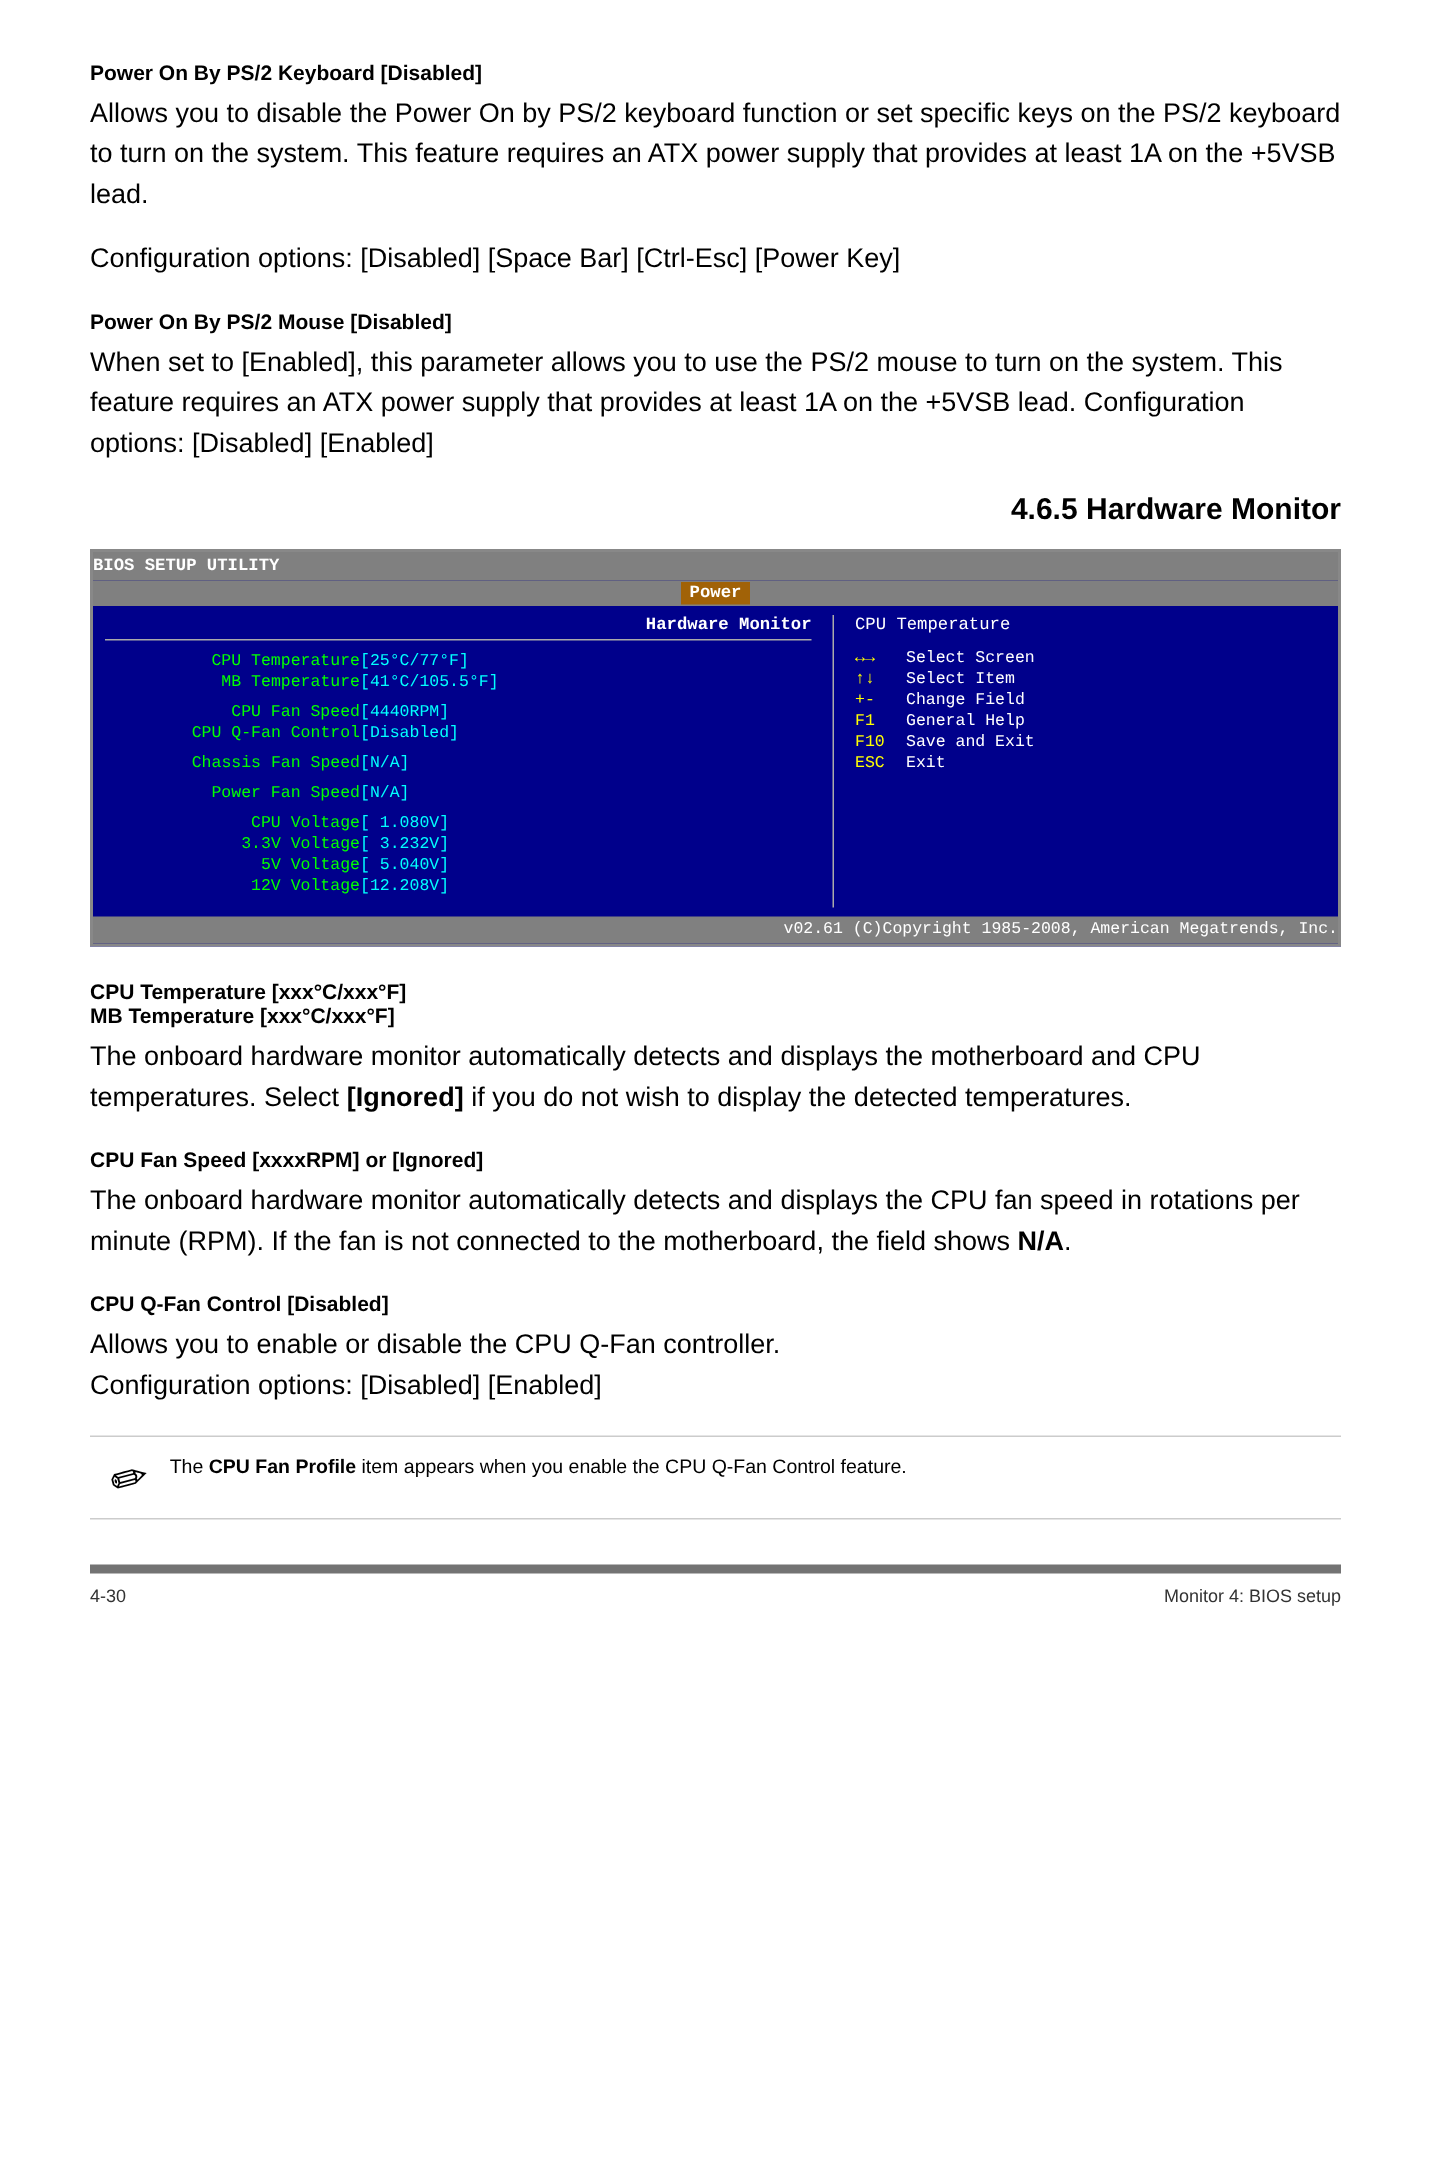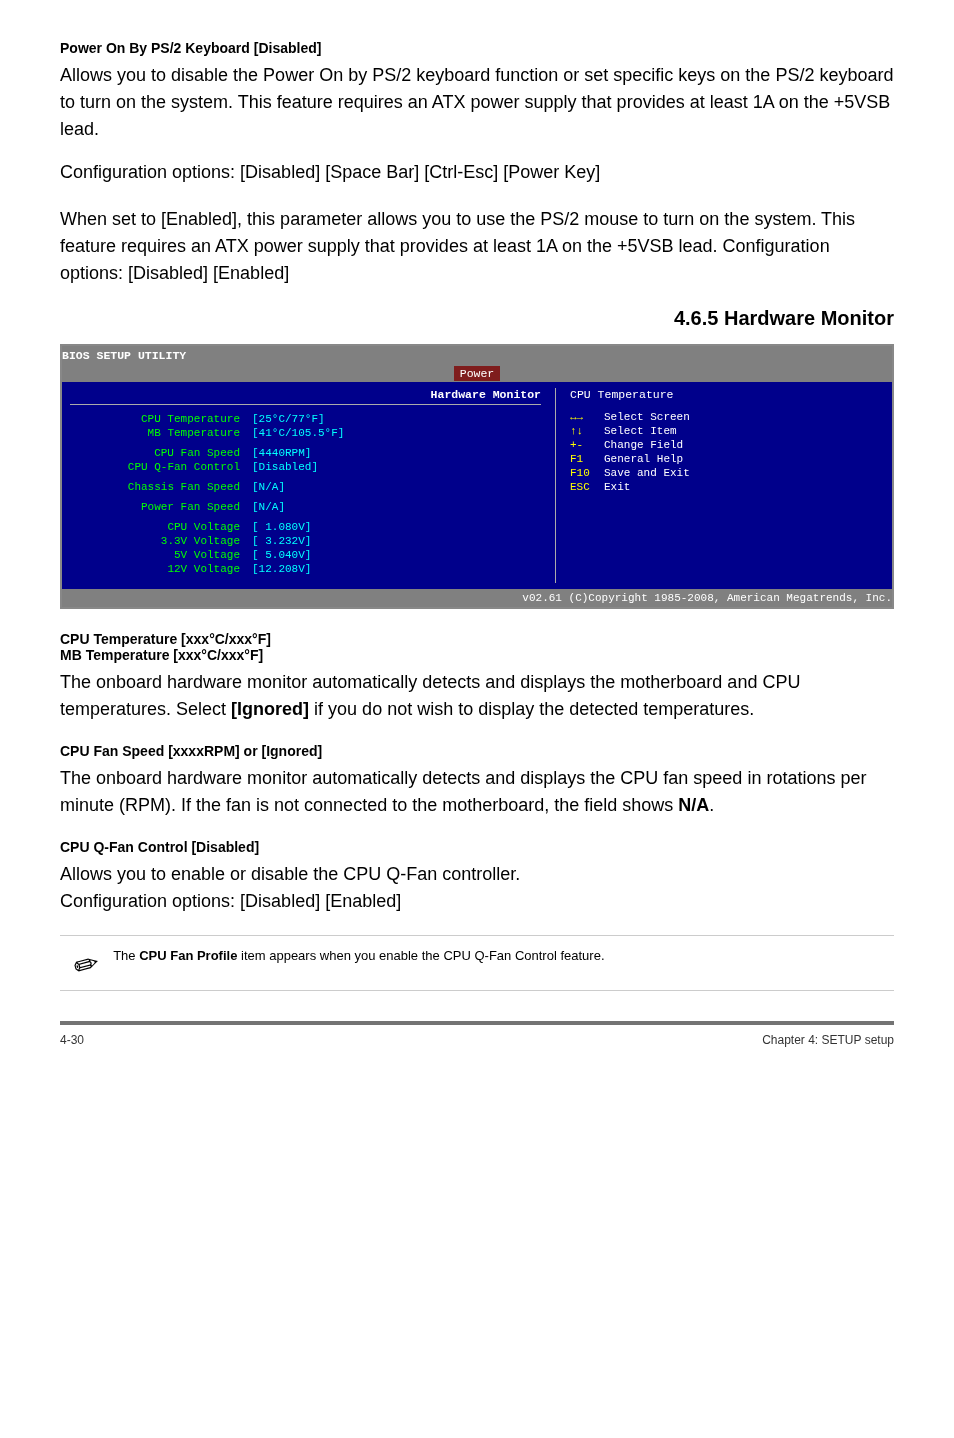--- a/index.html
+++ b/index.html
@@ -61,23 +61,24 @@
 
     .bios-tab-bar {
       background: #808080;
       text-align: center;
       padding: 2px 0;
       font-family: 'Courier New', Courier, monospace;
       font-size: 11.5px;
     }
 
     .bios-tab-active {
-      background: #7f1d1d;
+      background: #a16207;
       color: #fff;
       padding: 1px 6px;
+      font-weight: bold;
     }
 
     .bios-body {
       display: flex;
       padding: 6px 8px;
       gap: 8px;
     }
 
     .bios-left {
       flex: 1.5;
@@ -116,21 +117,20 @@
       color: #00ff00;
     }
 
     .bios-label {
       width: 170px;
       color: #00ff00;
     }
 
     .bios-value {
       color: #00ffff;
-      margin-left: 12px;
     }
 
     .bios-group {
       margin-bottom: 8px;
     }
 
     .bios-legend {
       margin-top: 10px;
     }
 
@@ -184,21 +184,21 @@
       margin-top: 4px;
     }
 
     .note-text {
       font-size: 13px;
       line-height: 1.5;
     }
 
     
     .page-footer {
-      border-top: 4px solid #737373;
+      border-top: 6px solid #737373;
       margin-top: 30px;
       padding-top: 8px;
       display: flex;
       justify-content: space-between;
       font-size: 12px;
       color: #333;
     }
 
     .chapter-section {
       margin-bottom: 18px;
@@ -211,20 +211,21 @@
   <div class="section-heading">Power On By PS/2 Keyboard [Disabled]</div>
   <div class="section-text">
     <span>Allows you to disable the Power On by PS/2 keyboard function or set specific keys on the PS/2 keyboard to turn on the system. This feature requires an ATX power supply that provides at least 1A on the +5VSB lead.</span>
   </div>
   <div class="section-text">
     <span>Configuration options: [Disabled] [Space Bar] [Ctrl-Esc] [Power Key]</span>
   </div>
 </div>
 
 <div class="section-block">
+  <div class="section-heading">Power On By PS/2 Mouse [Disabled]</div>
   <div class="section-text">
     <span>When set to [Enabled], this parameter allows you to use the PS/2 mouse to turn on the system. This feature requires an ATX power supply that provides at least 1A on the +5VSB lead. Configuration options: [Disabled] [Enabled]</span>
   </div>
 </div>
 
 <div class="chapter-section">
   <div class="chapter-heading">4.6.5    Hardware Monitor</div>
 
   <div class="bios-container">
     <div class="bios-title-bar">BIOS SETUP UTILITY</div>
@@ -352,14 +353,14 @@
   <div class="note-box">
     <span class="note-icon">✏</span>
     <div class="note-text">
       The <strong>CPU Fan Profile</strong> item appears when you enable the CPU Q-Fan Control feature.
     </div>
   </div>
 </div>
 
 <div class="page-footer">
   <span>4-30</span>
-  <span>Chapter 4: SETUP setup</span>
+  <span>Monitor 4: BIOS setup</span>
 </div>
 
 </body></html>

